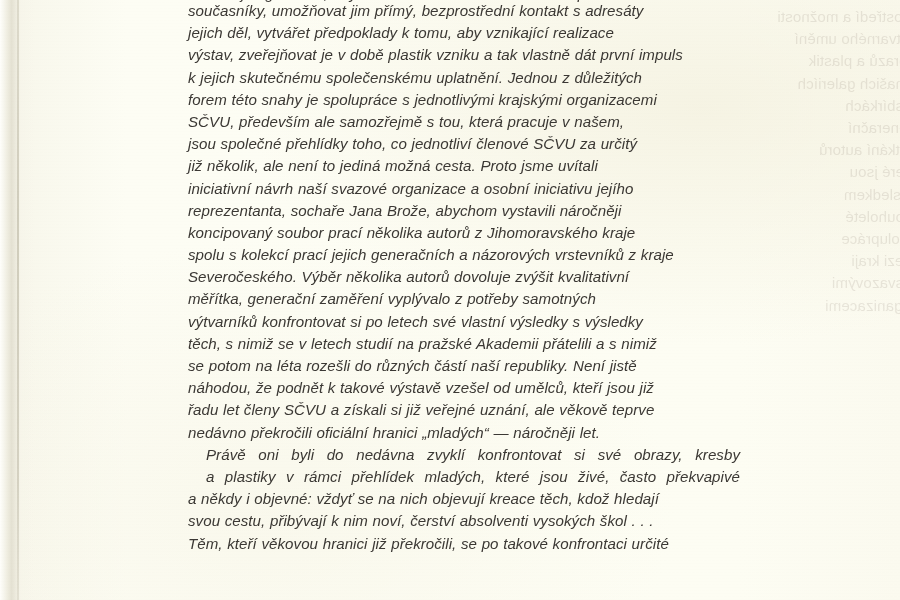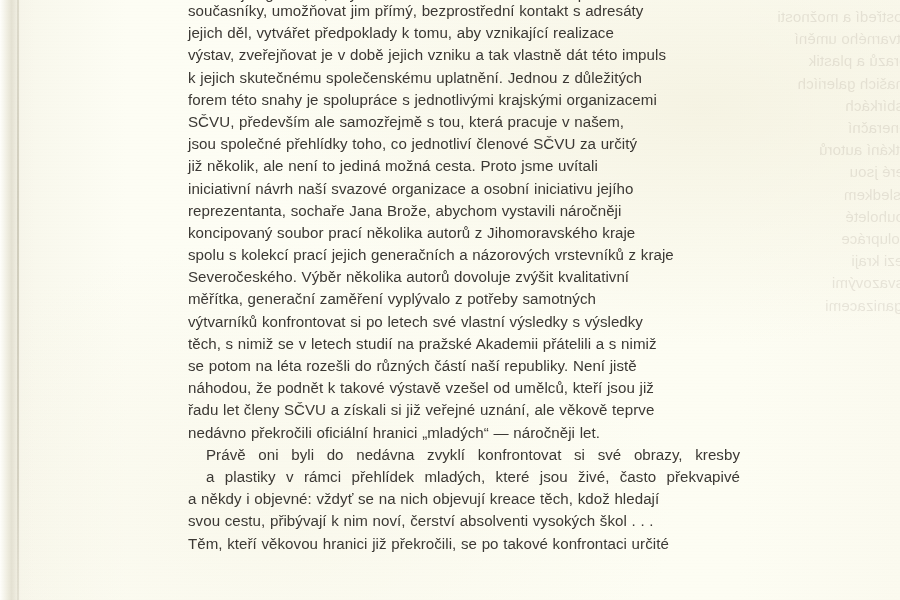--- a/index.html
+++ b/index.html
@@ -78,20 +78,21 @@
     width: 534px;
     color: #3b3834;
     font-size: 15.1px;
     line-height: 22.2px;
     letter-spacing: 0.05px;
     word-spacing: 0.4px;
   }
   .ln {
     white-space: pre;
     height: 22.2px;
+    font-style: italic;
   }
   
   .ln.just {
     white-space: normal;
     text-align: justify;
     text-align-last: justify;
     width: 534px;
     margin-left: 18px;
   }
   
@@ -136,21 +137,21 @@
       <div>organizacemi</div>
     </div>
 
   <div class="gutter-shadow"></div>
   <div class="gutter-line"></div>
 
   <div class="text-block" id="text-host">
     <div class="ln clipped">nastávající generaci, aby měla možnost konfrontovat své práce se</div>
   <div class="ln">současníky, umožňovat jim přímý, bezprostřední kontakt s adresáty</div>
       <div class="ln">jejich děl, vytvářet předpoklady k tomu, aby vznikající realizace</div>
-      <div class="ln">výstav, zveřejňovat je v době jejich vzniku a tak vlastně dát této impuls</div>
+      <div class="ln">výstav, zveřejňovat je v době plastik vzniku a tak vlastně dát první impuls</div>
       <div class="ln">k jejich skutečnému společenskému uplatnění. Jednou z důležitých</div>
       <div class="ln">forem této snahy je spolupráce s jednotlivými krajskými organizacemi</div>
       <div class="ln">SČVU, především ale samozřejmě s tou, která pracuje v našem,</div>
       <div class="ln">jsou společné přehlídky toho, co jednotliví členové SČVU za určitý</div>
       <div class="ln">již několik, ale není to jediná možná cesta. Proto jsme uvítali</div>
       <div class="ln">iniciativní návrh naší svazové organizace a osobní iniciativu jejího</div>
       <div class="ln">reprezentanta, sochaře Jana Brože, abychom vystavili náročněji</div>
       <div class="ln">koncipovaný soubor prací několika autorů z Jihomoravského kraje</div>
       <div class="ln">spolu s kolekcí prací jejich generačních a názorových vrstevníků z kraje</div>
       <div class="ln">Severočeského. Výběr několika autorů dovoluje zvýšit kvalitativní</div>

